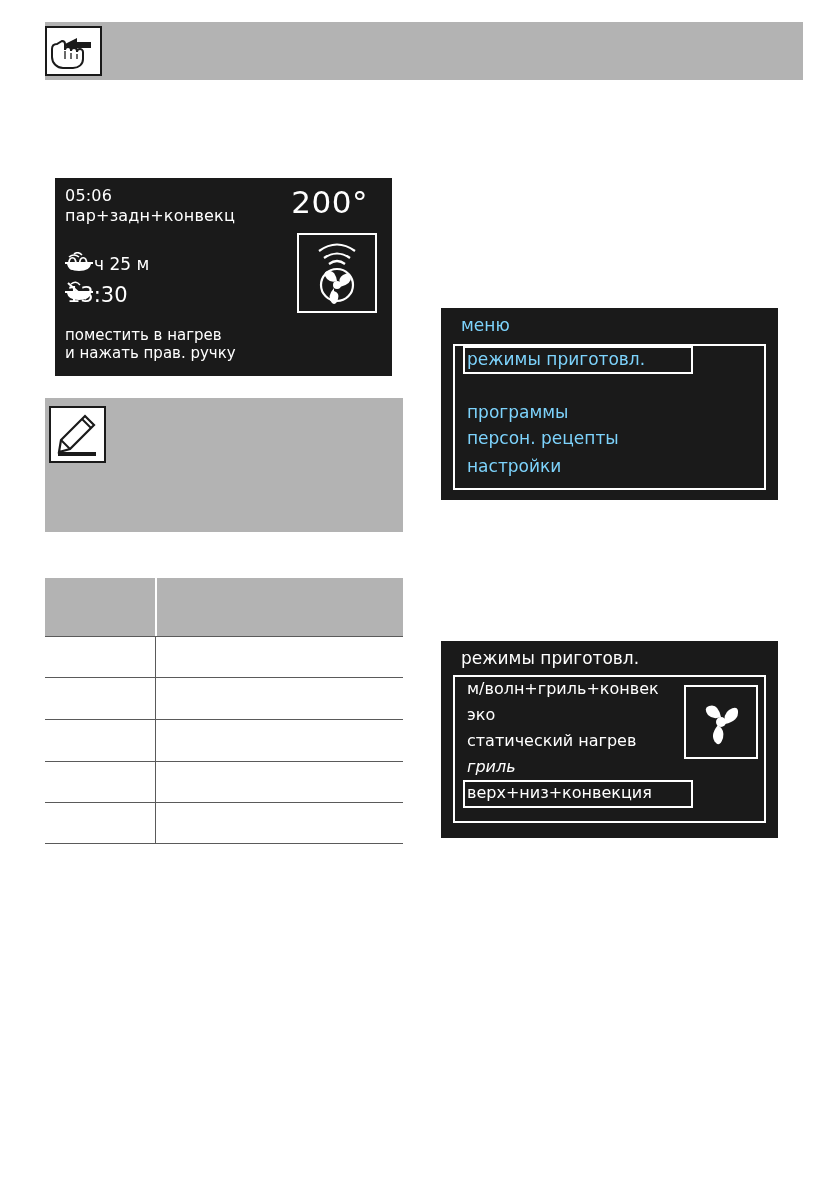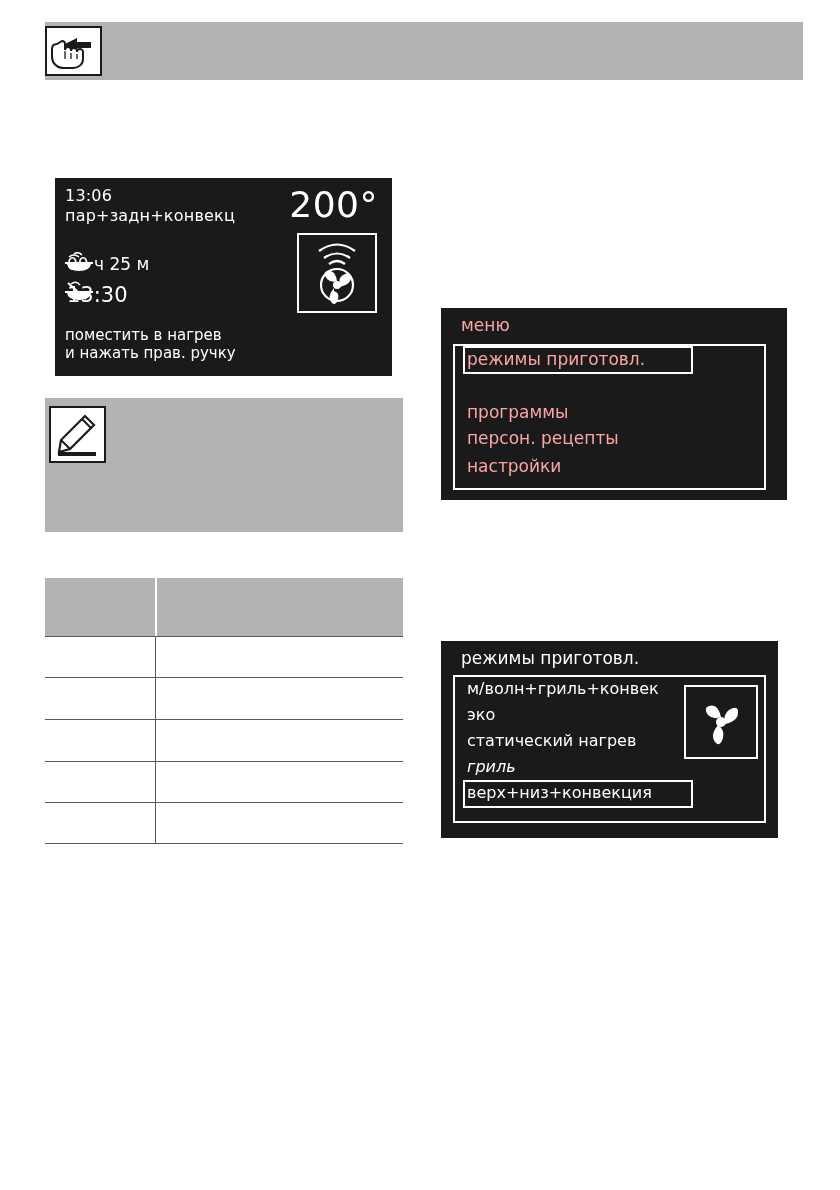--- a/index.html
+++ b/index.html
@@ -62,23 +62,23 @@
   }
   .dm-mode {
     position: absolute;
     left: 10px;
     top: 28px;
     font-size: 16px;
     letter-spacing: 0.2px;
   }
   .dm-temp {
     position: absolute;
-    right: 14px;
+    right: 24px;
     top: 6px;
-    font-size: 36px;
+    font-size: 31px;
     letter-spacing: 0.5px;
   }
   .dm-row1 {
     position: absolute;
     left: 12px;
     top: 76px;
     font-size: 17px;
   }
   .dm-row2 {
     position: absolute;
@@ -182,22 +182,21 @@
   }
 
   
   .panel-menu {
     position: absolute;
     left: 441px;
     top: 308px;
     width: 337px;
     height: 192px;
     background: #1a1a1a;
-    color: #fca5a5;
-    padding-left: 9px;
+    color: #7dd3fc;
   }
   .panel-menu .p-title {
     position: absolute;
     left: 20px;
     top: 7px;
     font-size: 17px;
   }
   .panel-menu .p-frame {
     position: absolute;
     left: 12px;
@@ -270,21 +269,21 @@
   <div class="top-banner"></div>
   <div class="hand-box">
     <svg width="53" height="46" viewBox="0 0 53 46">
       <path d="M44 14 H30 V10 L16 17 L30 24 V20 H44 Z" fill="#1a1a1a"></path>
       <path d="M10 16 c-3 0 -5 2 -5 5 v8 c0 6 5 11 11 11 h10 c6 0 10 -4 10 -9 v-7 c0 -2 -2 -3 -3 -3 -2 0 -3 1 -3 3 v-1 c0 -2 -1 -3 -3 -3 -1 0 -3 1 -3 3 v-1 c0 -2 -1 -3 -3 -3 -1 0 -3 1 -3 3 v-6 c0 -2 -1 -3 -3 -3 z" fill="#ffffff" stroke="#1a1a1a" stroke-width="2"></path>
       <path d="M18 23 v8 M24 25 v6 M30 26 v5" stroke="#1a1a1a" stroke-width="1.3" fill="none"></path>
     </svg>
   </div>
 
   <div class="display-main">
-    <div class="dm-time">13:06</div>
+    <div class="dm-time">05:06</div>
     <div class="dm-mode">пар+задн+конвекц</div>
     <div class="dm-temp">200°</div>
 
     <div class="dm-icon-pot">
       <svg width="30" height="22" viewBox="0 0 30 22">
         <path d="M4 5 q5 -4 10 0" stroke="#ffffff" stroke-width="1.6" fill="none"></path>
         <path d="M9 2 q4 -3 8 1" stroke="#ffffff" stroke-width="1.6" fill="none"></path>
         <path d="M2 12 h24 q-1 7 -12 7 q-11 0 -12 -7 z" fill="#ffffff"></path>
         <rect x="0" y="10" width="28" height="2" fill="#ffffff"></rect>
       </svg>

